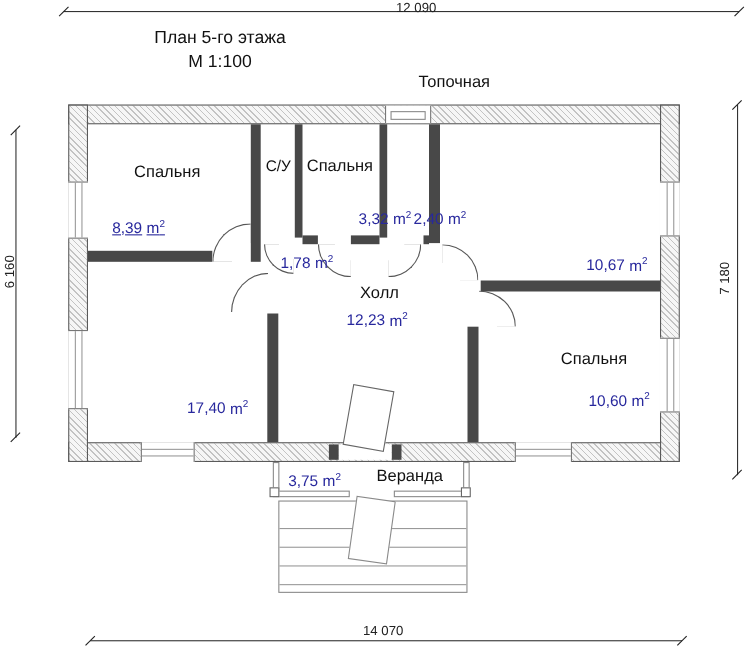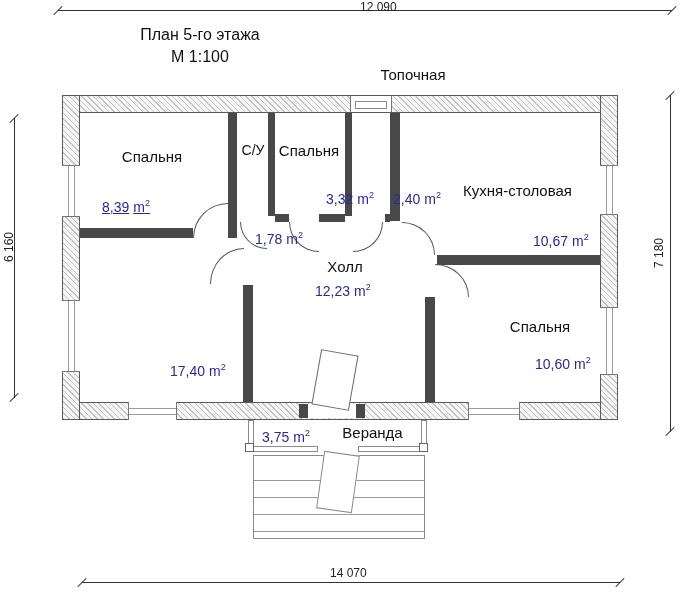--- a/index.html
+++ b/index.html
@@ -141,35 +141,34 @@
     <div class="step-line" style="top:41px;"></div>
     <div class="step-line" style="top:58px;"></div>
     <div class="step-line" style="top:75px;"></div>
   </div>
 
   <div class="leaf" style="left:320px;top:453px;width:36px;height:58px;transform:rotate(8deg);border-color:#8a8a8a;"></div>
 
   <div class="room-name" style="left:92px;top:148px;width:120px;">Спальня</div>
   <div class="room-name" style="left:236px;top:142px;width:34px;font-size:14px;">С/У</div>
   <div class="room-name" style="left:277px;top:142px;width:64px;">Спальня</div>
-  <div class="room-name" style="left:445px;top:182px;width:145px;">Кухня-столовая</div>
   <div class="room-name" style="left:305px;top:258px;width:80px;">Холл</div>
   <div class="room-name" style="left:485px;top:318px;width:110px;">Спальня</div>
   <div class="room-name" style="left:330px;top:424px;width:85px;">Веранда</div>
 
   <div class="area" style="left:102px;top:198px;text-decoration:underline;">
     <span>8,39</span><span class="unit">m</span><sup>2</sup>
   </div>
   <div class="area" style="left:255px;top:230px;">
     <span>1,78</span><span class="unit">m</span><sup>2</sup>
   </div>
   <div class="area" style="left:326px;top:190px;">
     <span>3,32</span><span class="unit">m</span><sup>2</sup>
   </div>
-  <div class="area" style="left:376px;top:190px;margin-left:17px;">
+  <div class="area" style="left:376px;top:190px;">
     <span>2,40</span><span class="unit">m</span><sup>2</sup>
   </div>
   <div class="area" style="left:533px;top:232px;">
     <span>10,67</span><span class="unit">m</span><sup>2</sup>
   </div>
   <div class="area" style="left:315px;top:282px;">
     <span>12,23</span><span class="unit">m</span><sup>2</sup>
   </div>
   <div class="area" style="left:170px;top:362px;">
     <span>17,40</span><span class="unit">m</span><sup>2</sup>

